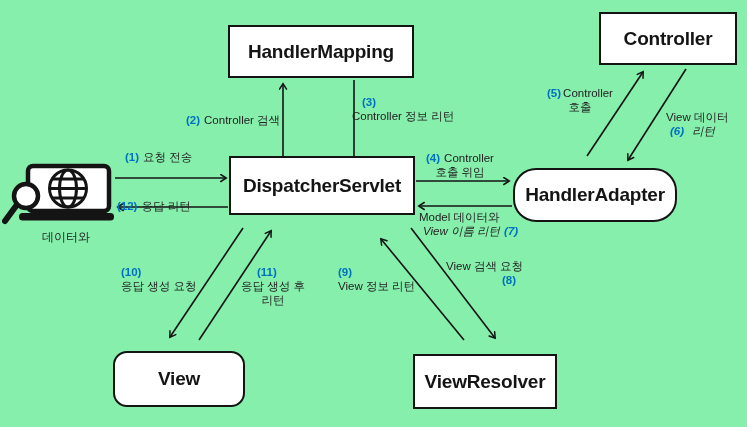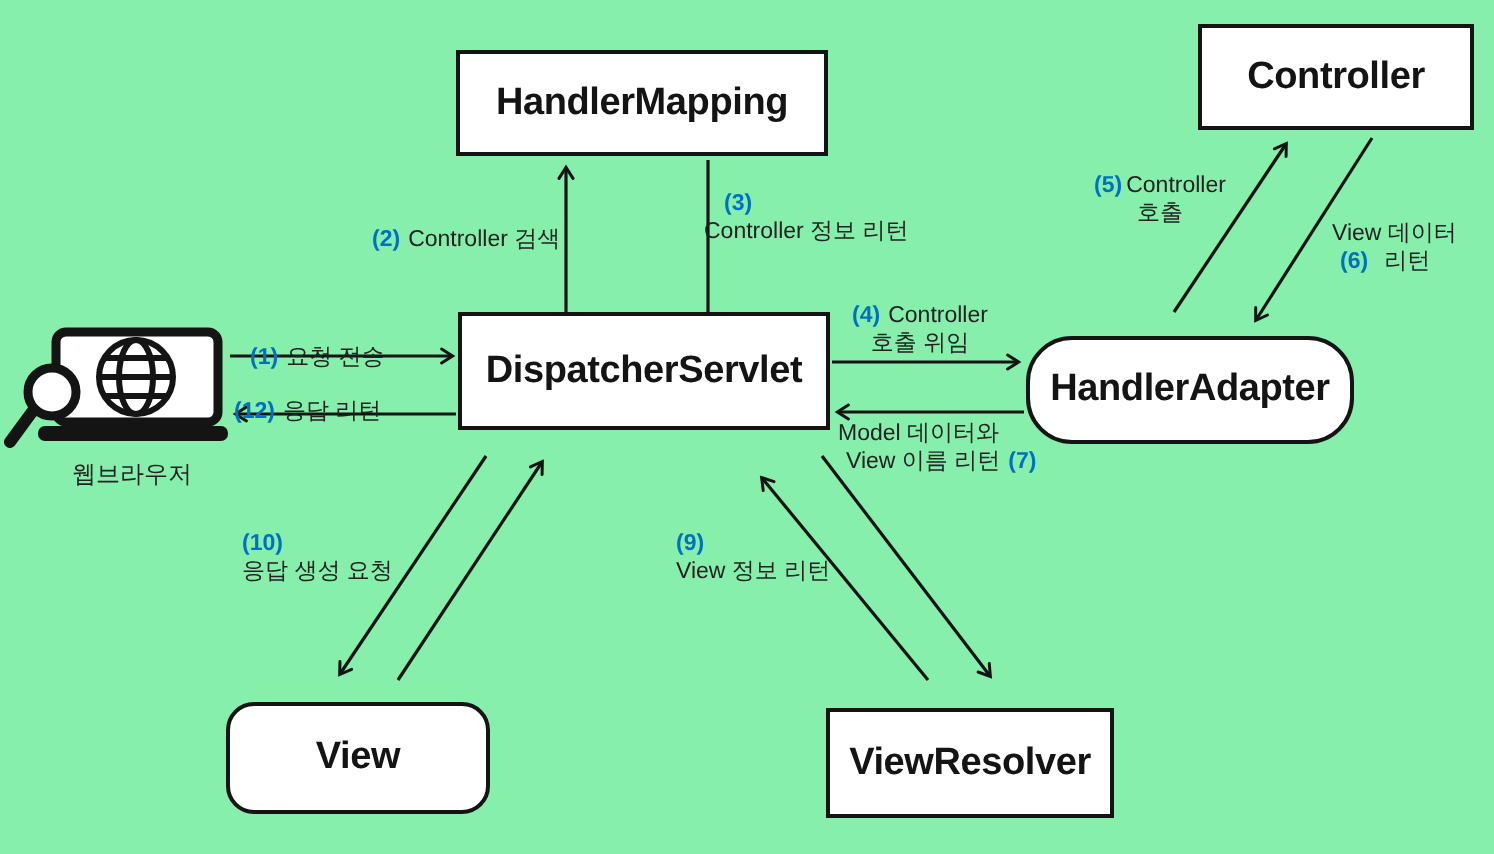--- a/index.html
+++ b/index.html
@@ -25,21 +25,21 @@
     position:absolute;
     font-size:11.5px;line-height:14px;color:#222222;
     white-space:nowrap;
     z-index:3;
   }
   .num{color:#0070C0;font-weight:700;}
   .gap{margin-left:4px;}
   .gap8{margin-left:8px;}
   .center{text-align:center;}
   .ind10{padding-left:10px;}
-  .ind4{padding-left:4px;}
+  .ind4{padding-left:4px;font-style:italic;}
   .r-pad{text-align:right;padding-right:14px;}
   #browser-icon{position:absolute;left:2px;top:163px;z-index:2;}
   #browser-label{
     position:absolute;left:20px;top:229px;width:92px;
     text-align:center;font-size:12px;color:#222222;z-index:2;
   }
 </style>
 </head>
 <body>
 
@@ -87,23 +87,23 @@
       <line x1="47.5" y1="25.5" x2="84.5" y2="25.5"></line>
       <line x1="50.5" y1="16" x2="81.5" y2="16"></line>
       <line x1="50.5" y1="35" x2="81.5" y2="35"></line>
     </g>
     <rect x="17" y="50" width="95" height="7.5" rx="3.5" fill="#141414"></rect>
     <g>
       <line x1="14" y1="43" x2="3" y2="58" stroke="#141414" stroke-width="6" stroke-linecap="round"></line>
       <circle cx="24" cy="33" r="12" fill="#ffffff" stroke="#141414" stroke-width="4.5"></circle>
     </g>
   </svg>
-  <div id="browser-label">웹브라우저</div>
+  <div id="browser-label">데이터와</div>
 
-  <div class="lbl" style="left:125px;top:172px;text-align:right;">
+  <div class="lbl" style="left:125px;top:150px;text-align:right;">
     <span class="num">(1)</span><span class="gap">요청 전송</span>
   </div>
 
   <div class="lbl" style="left:186px;top:113px;">
     <span class="num">(2)</span><span class="gap">Controller 검색</span>
   </div>
 
   <div class="lbl" style="left:352px;top:95px;">
     <div class="ind10"><span class="num">(3)</span></div>
     <div><span>Controller 정보 리턴</span></div>
@@ -122,29 +122,38 @@
   <div class="lbl" style="left:666px;top:110px;">
     <div><span>View 데이터</span></div>
     <div class="ind4"><span class="num">(6)</span><span class="gap8">리턴</span></div>
   </div>
 
   <div class="lbl" style="left:419px;top:210px;">
     <div><span>Model 데이터와</span></div>
     <div class="ind4"><span>View 이름 리턴</span><span class="num gap">(7)</span></div>
   </div>
 
+  <div class="lbl" style="left:446px;top:259px;width:84px;">
+    <div><span>View 검색 요청</span></div>
+    <div class="r-pad"><span class="num">(8)</span></div>
+  </div>
 
   <div class="lbl" style="left:338px;top:265px;">
     <div><span class="num">(9)</span></div>
     <div><span>View 정보 리턴</span></div>
   </div>
 
   <div class="lbl" style="left:121px;top:265px;">
     <div><span class="num">(10)</span></div>
     <div><span>응답 생성 요청</span></div>
   </div>
 
+  <div class="lbl center" style="left:240px;top:265px;width:66px;">
+    <div style="text-align:left;padding-left:17px;"><span class="num">(11)</span></div>
+    <div><span>응답 생성 후</span></div>
+    <div><span>리턴</span></div>
+  </div>
 
   <div class="lbl" style="left:117px;top:199px;">
     <span class="num">(12)</span><span class="gap">응답 리턴</span>
   </div>
 
 </div>
 
 </body></html>

